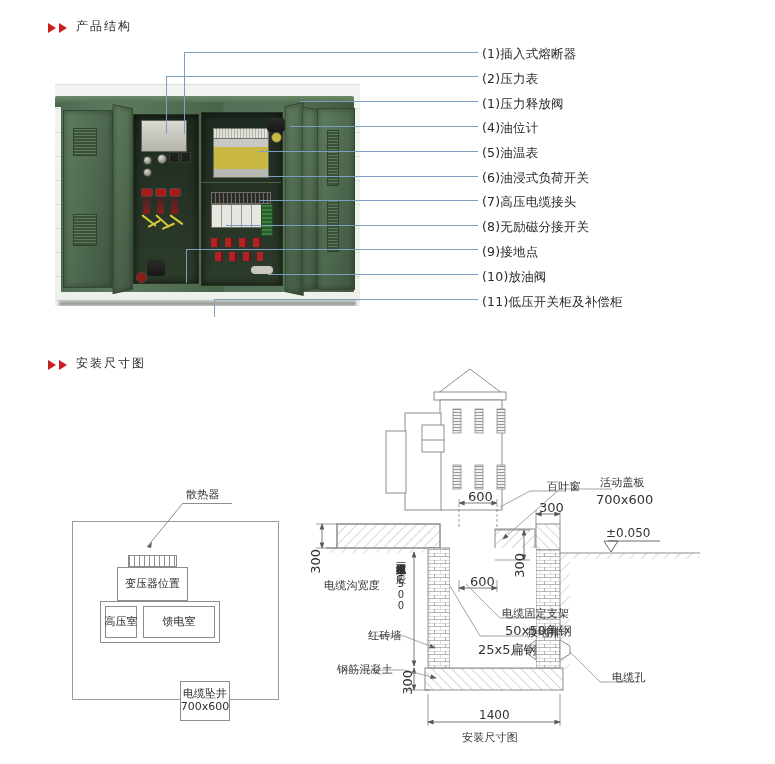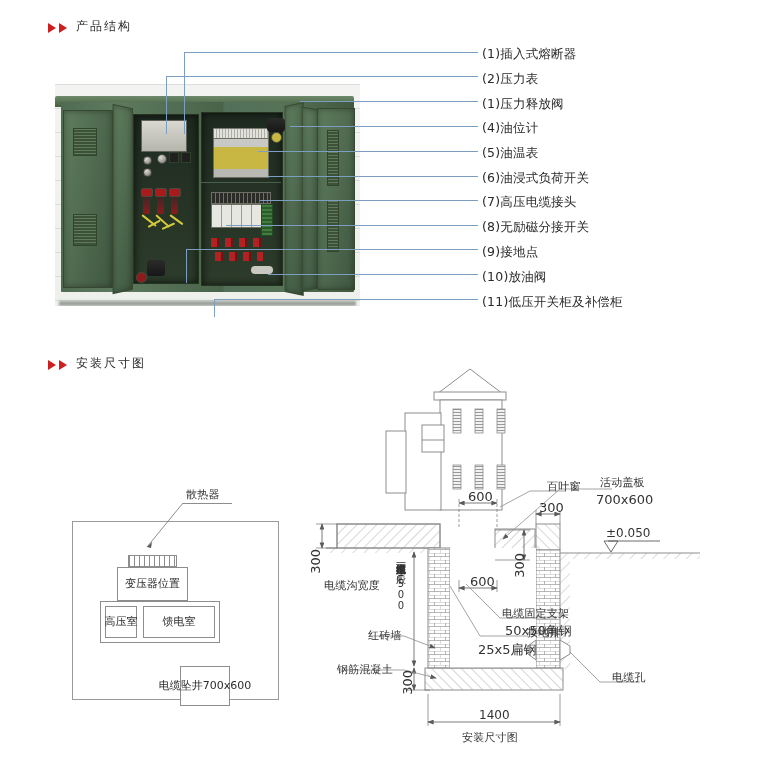--- a/index.html
+++ b/index.html
@@ -366,21 +366,21 @@
     </div>
 
     <div class="rect" style="left:100px; top:601px; width:120px; height:42px;"></div>
     <div class="rect-txt" style="left:105px; top:606px; width:32px; height:32px;">
       <span>高压室</span>
     </div>
     <div class="rect-txt" style="left:143px; top:606px; width:72px; height:32px;">
       <span>馈电室</span>
     </div>
 
-    <div class="rect-txt" style="left:180px; top:666px; width:50px; height:40px; ">
+    <div class="rect-txt" style="left:180px; top:681px; width:50px; height:40px; flex-direction:column;">
       <span>电缆坠井</span>
       <span>700x600</span>
     </div>
   </div>
 
   <svg class="dwg" width="775" height="764">
     <defs>
       <pattern id="hatchConc" width="7" height="7" patternUnits="userSpaceOnUse" patternTransform="rotate(45)">
         <line x1="0" y1="0" x2="0" y2="7" stroke="#9a9a9a" stroke-width="0.8"></line>
       </pattern>

